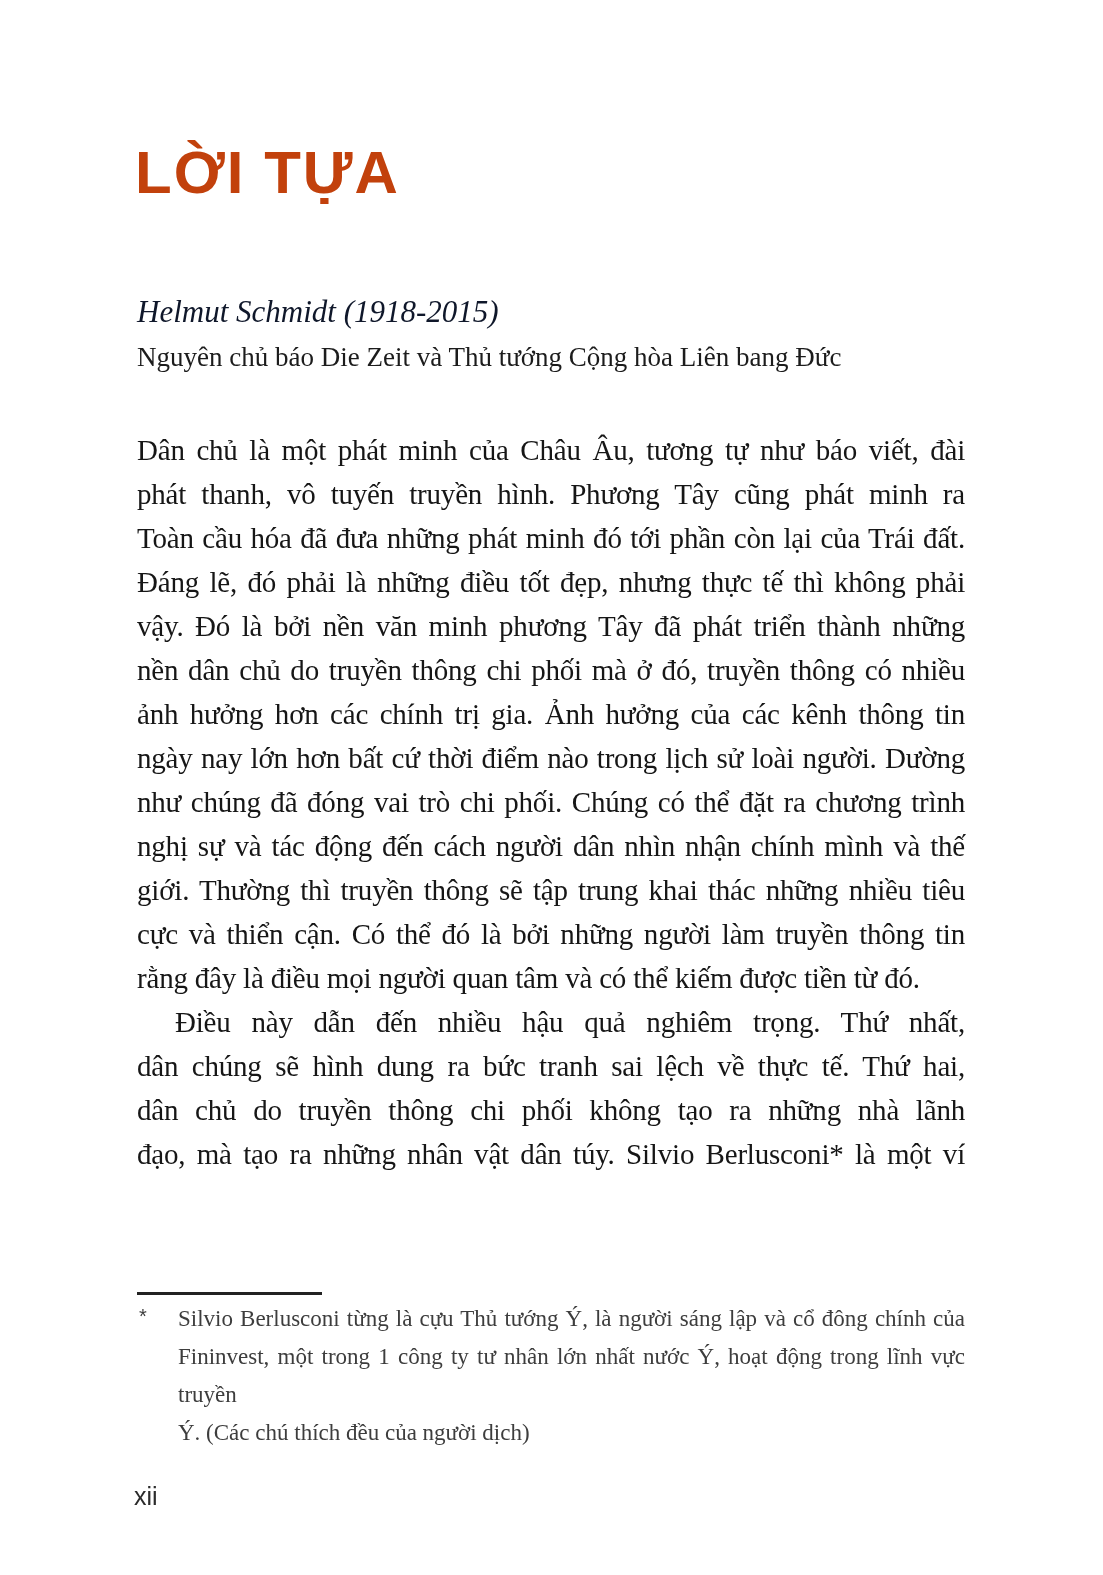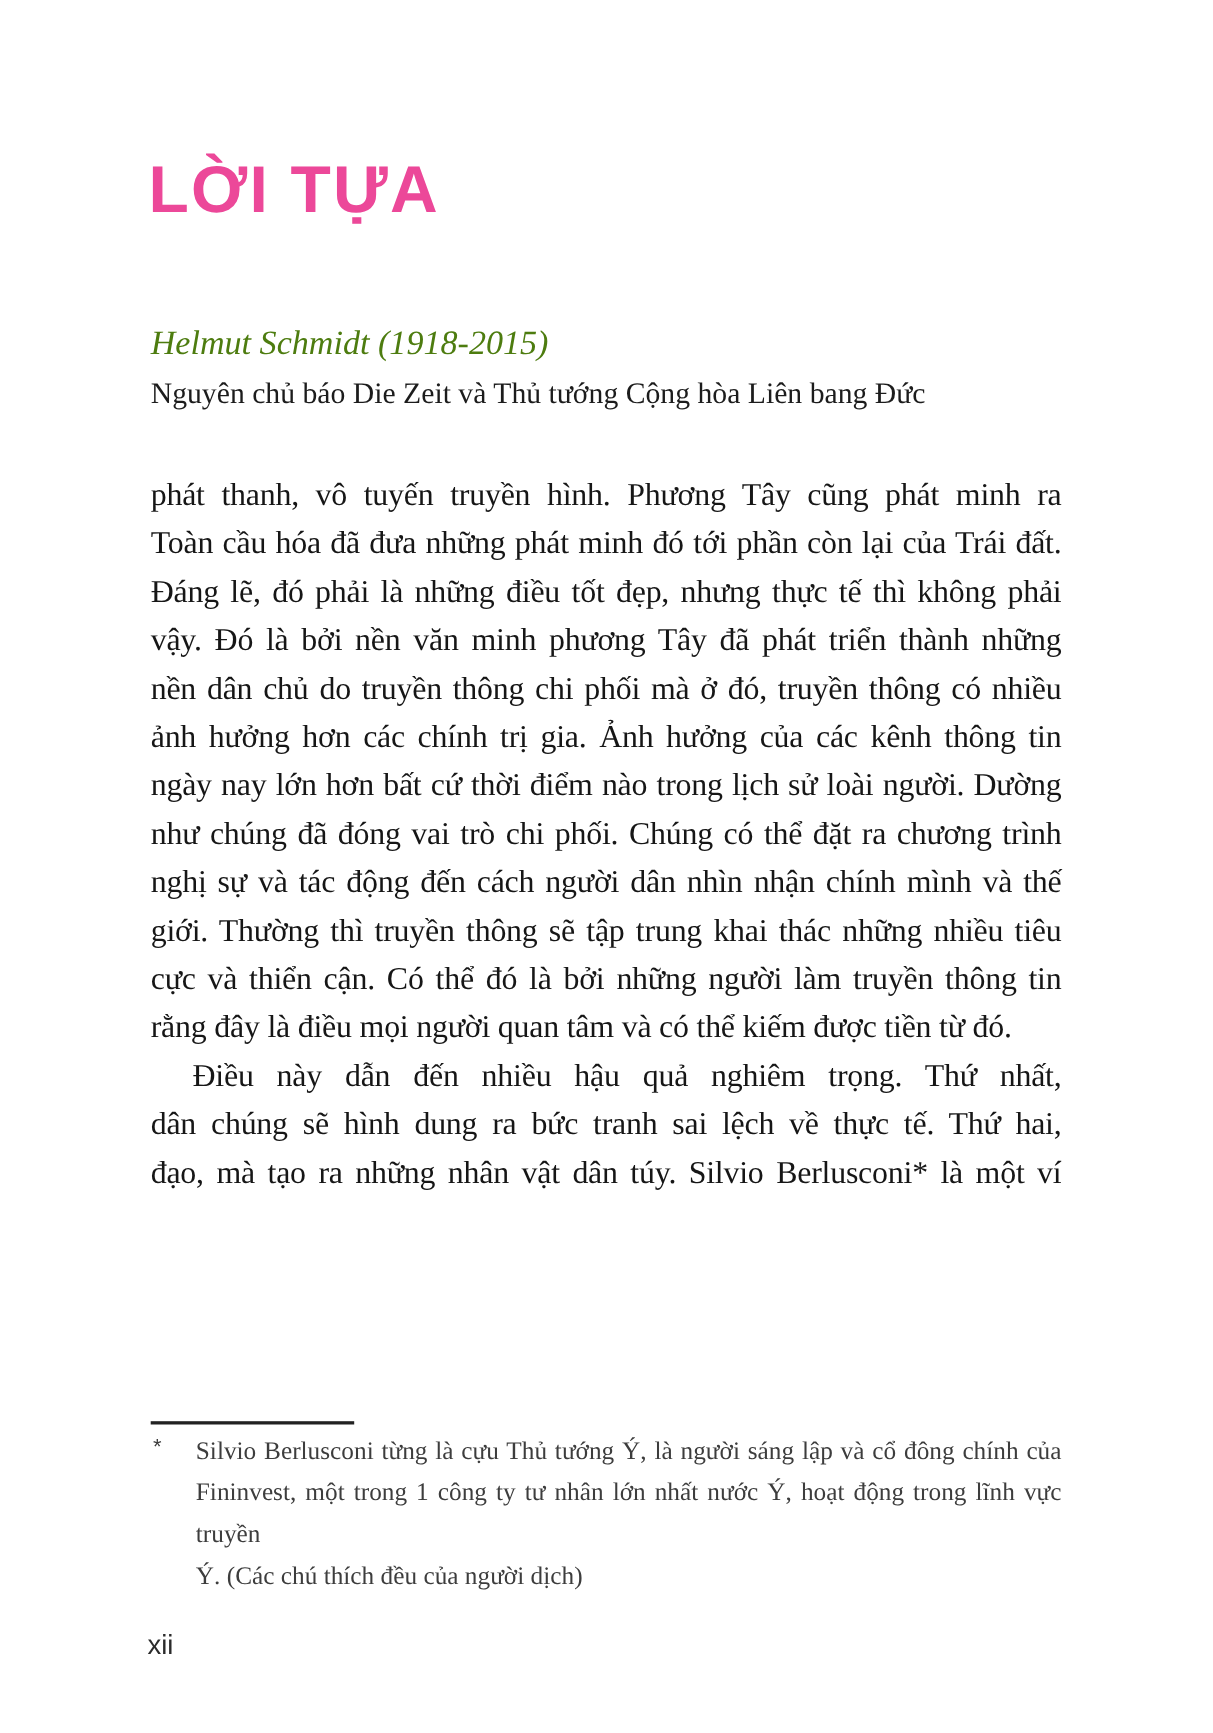--- a/index.html
+++ b/index.html
@@ -14,30 +14,30 @@
     color: #1a1a1a;
   }
   .page-title {
     position: absolute;
     left: 135px;
     top: 138px;
     font-family: "Liberation Sans", sans-serif;
     font-weight: 800;
     font-size: 60px;
     letter-spacing: 2px;
-    color: #ec4899;
+    color: #c2410c;
   }
   .author-name {
     position: absolute;
     left: 137px;
     top: 294px;
     font-family: "Liberation Serif", serif;
     font-style: italic;
     font-size: 31px;
-    color: #4d7c0f;
+    color: #0f172a;
   }
   .author-role {
     position: absolute;
     left: 137px;
     top: 342px;
     font-family: "Liberation Serif", serif;
     font-size: 27px;
     color: #1c1c1c;
   }
   .body-text {
@@ -102,34 +102,36 @@
 
 <div class="page">
 
   <h1 class="page-title">LỜI TỰA</h1>
 
   <div class="author-name">Helmut Schmidt (1918-2015)</div>
 
   <div class="author-role">Nguyên chủ báo Die Zeit và Thủ tướng Cộng hòa Liên bang Đức</div>
 
   <div class="body-text" id="bodyText">
+      <div class="bline">Dân chủ là một phát minh của Châu Âu, tương tự như báo viết, đài</div>
       <div class="bline">phát thanh, vô tuyến truyền hình. Phương Tây cũng phát minh ra</div>
       <div class="bline">Toàn cầu hóa đã đưa những phát minh đó tới phần còn lại của Trái đất.</div>
       <div class="bline">Đáng lẽ, đó phải là những điều tốt đẹp, nhưng thực tế thì không phải</div>
       <div class="bline">vậy. Đó là bởi nền văn minh phương Tây đã phát triển thành những</div>
       <div class="bline">nền dân chủ do truyền thông chi phối mà ở đó, truyền thông có nhiều</div>
       <div class="bline">ảnh hưởng hơn các chính trị gia. Ảnh hưởng của các kênh thông tin</div>
       <div class="bline">ngày nay lớn hơn bất cứ thời điểm nào trong lịch sử loài người. Dường</div>
       <div class="bline">như chúng đã đóng vai trò chi phối. Chúng có thể đặt ra chương trình</div>
       <div class="bline">nghị sự và tác động đến cách người dân nhìn nhận chính mình và thế</div>
       <div class="bline">giới. Thường thì truyền thông sẽ tập trung khai thác những nhiều tiêu</div>
       <div class="bline">cực và thiển cận. Có thể đó là bởi những người làm truyền thông tin</div>
       <div class="bline lastline">rằng đây là điều mọi người quan tâm và có thể kiếm được tiền từ đó.</div>
       <div class="bline indent">Điều này dẫn đến nhiều hậu quả nghiêm trọng. Thứ nhất,</div>
       <div class="bline">dân chúng sẽ hình dung ra bức tranh sai lệch về thực tế. Thứ hai,</div>
+      <div class="bline">dân chủ do truyền thông chi phối không tạo ra những nhà lãnh</div>
       <div class="bline">đạo, mà tạo ra những nhân vật dân túy. Silvio Berlusconi* là một ví</div>
     </div>
 
   <div class="fn-rule"></div>
 
   <span class="fn-marker">*</span>
 
   <div class="fn-text" id="fnText">
       <div class="fline">Silvio Berlusconi từng là cựu Thủ tướng Ý, là người sáng lập và cổ đông chính của</div>
       <div class="fline">Fininvest, một trong 1 công ty tư nhân lớn nhất nước Ý, hoạt động trong lĩnh vực truyền</div>

